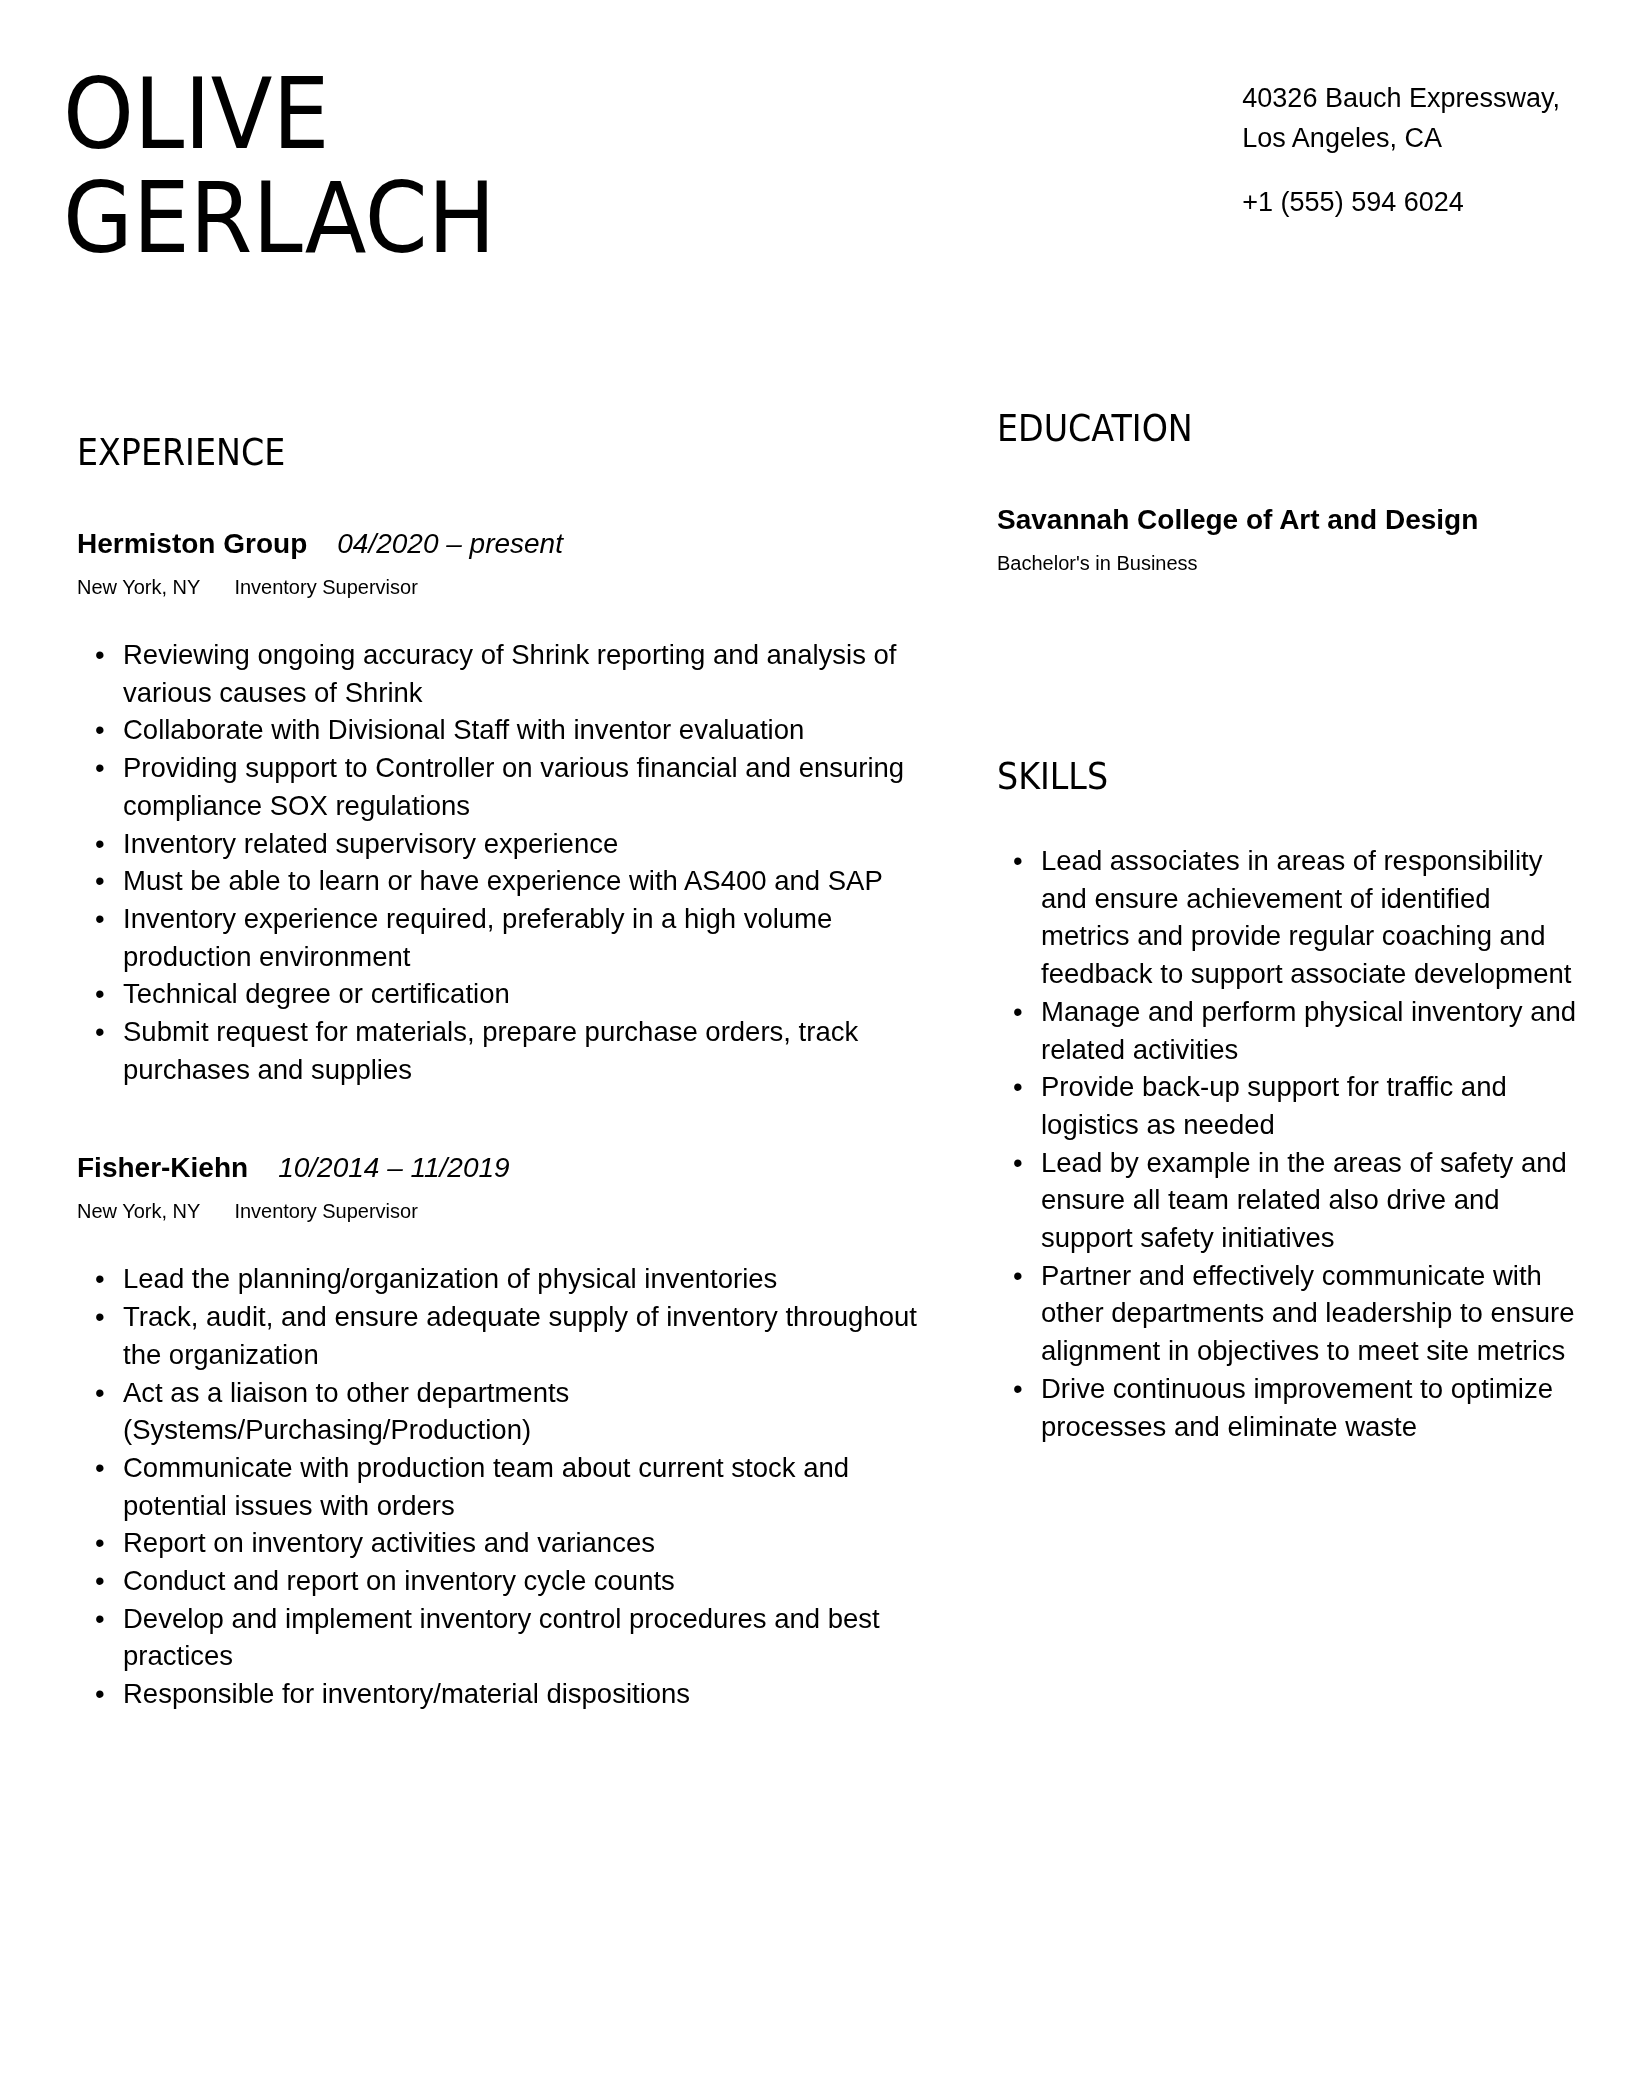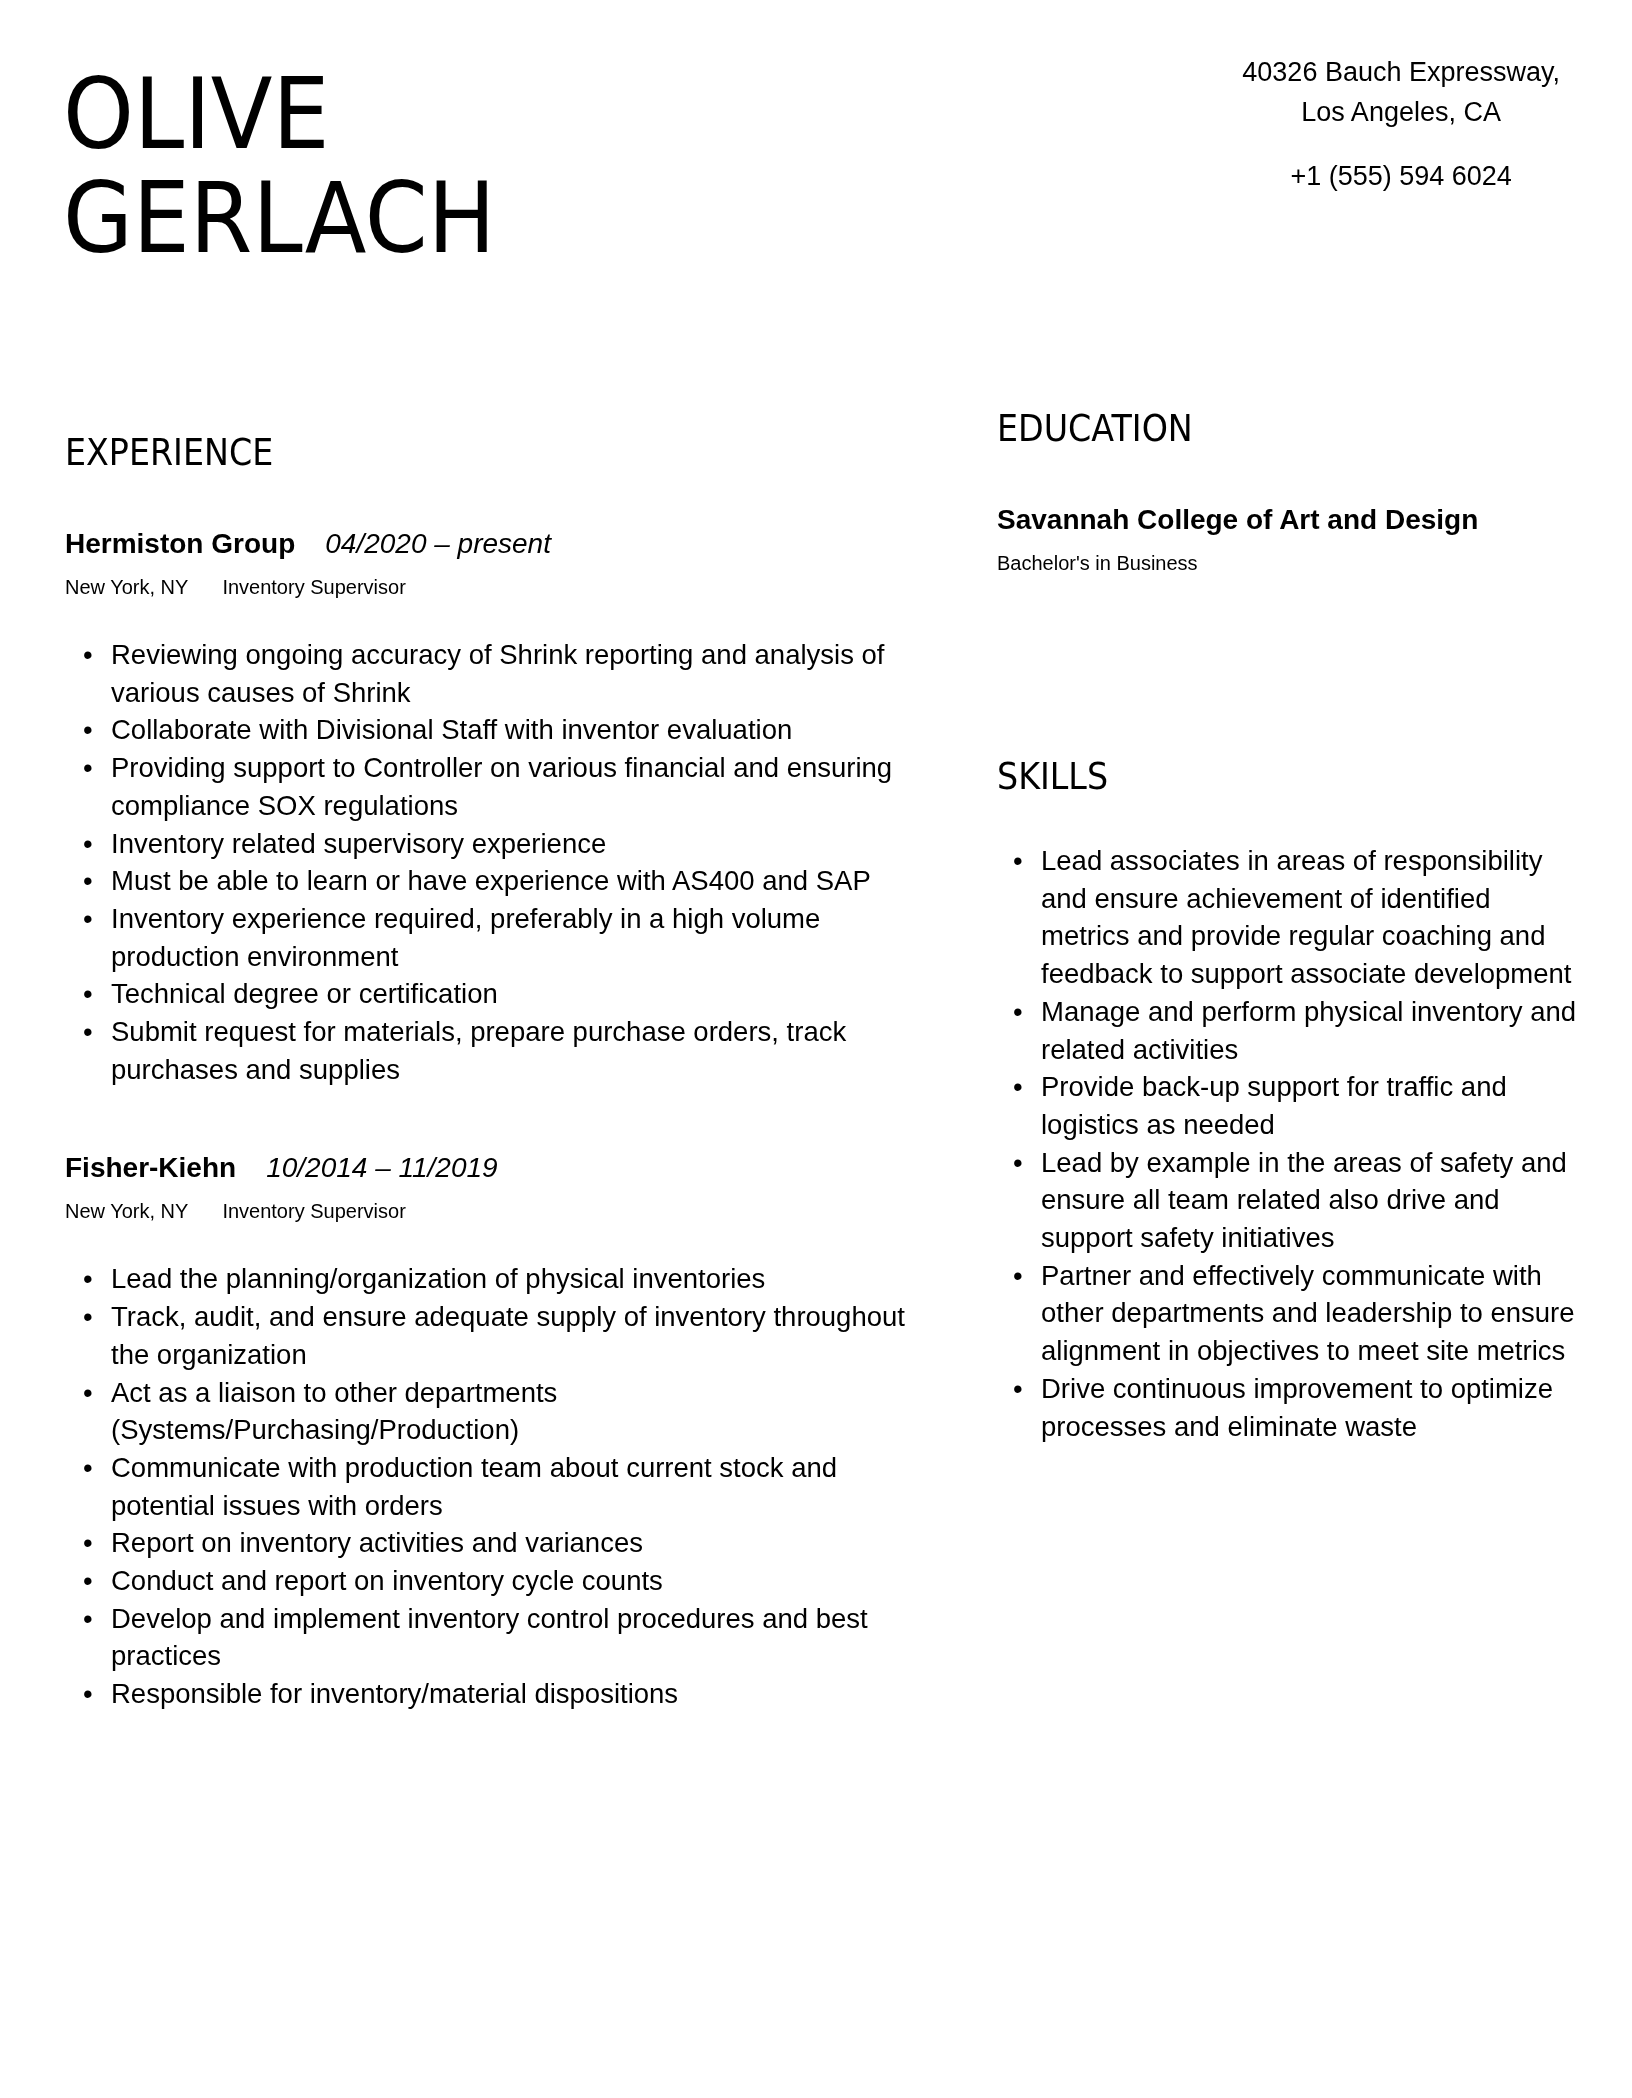--- a/index.html
+++ b/index.html
@@ -9,26 +9,26 @@
       font-family: "Liberation Sans", sans-serif;
     }
     .name {
       position: absolute; left: 63px; top: 62px;
       font-family: "DejaVu Sans", sans-serif;
       font-size: 98px; line-height: 104px; font-weight: normal;
       letter-spacing: 0px; transform: scaleX(0.92); transform-origin: left top;
     }
     .name div { white-space: nowrap; }
     .contact {
-      position: absolute; right: 72px; top: 52px; text-align: center;
+      position: absolute; right: 72px; top: 78px; text-align: left;
       font-size: 27px; line-height: 40px;
     }
     .contact .phone { margin-top: 24px; }
     .col { position: absolute; }
-    .col-left { left: 65px; top: 428px; width: 880px; }
+    .col-left { left: 77px; top: 428px; width: 880px; }
     .col-right { left: 997px; top: 404px; width: 580px; }
     .section-title {
       font-family: "DejaVu Sans", sans-serif;
       font-size: 37px; line-height: 50px; font-weight: normal;
       transform: scaleX(0.9); transform-origin: left top; white-space: nowrap;
       margin: 0;
     }
     .entry { margin-top: 0; }
     .entry-head { font-size: 28px; line-height: 44px; white-space: nowrap; margin-top: 44px; }
     .company { font-weight: bold; }

